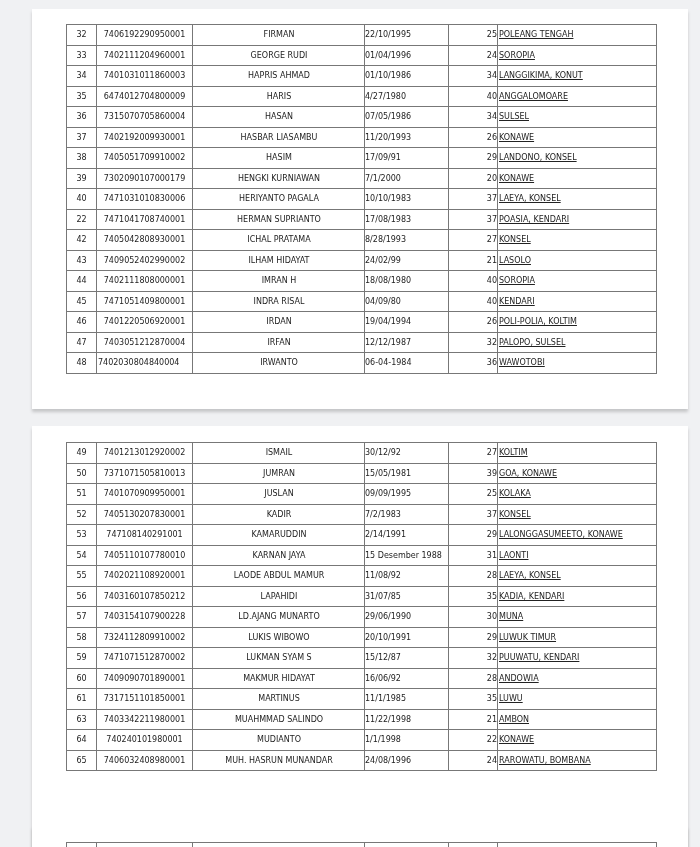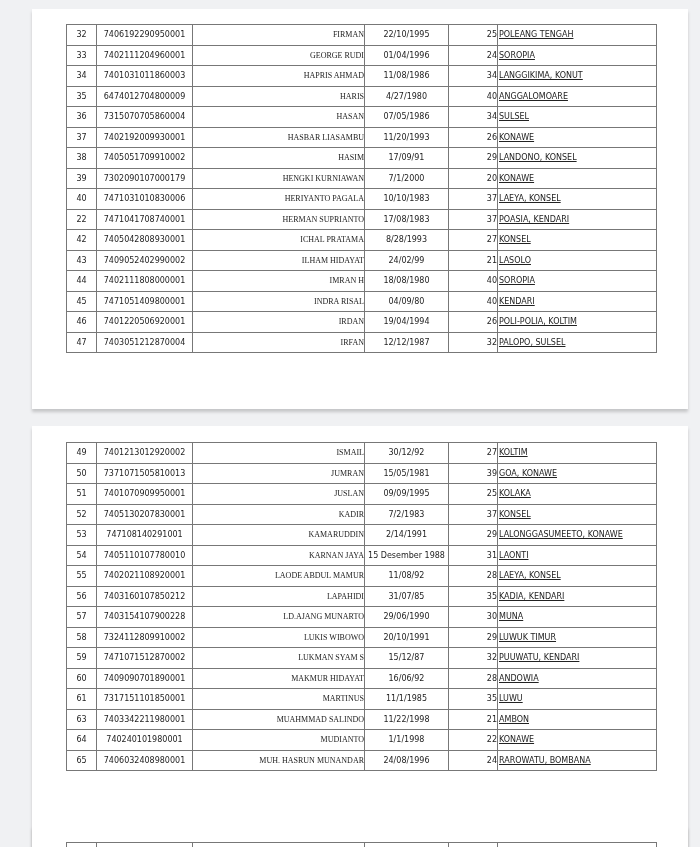--- a/index.html
+++ b/index.html
@@ -42,22 +42,22 @@
     td {
       border: 1px solid #777;
       height: 19.5px;
       padding: 0;
       white-space: nowrap;
       overflow: hidden;
     }
     td.no { text-align: center; width: 29px; }
     td.nik { text-align: center; width: 95px; }
     td.nik.left { text-align: left; padding-left: 1px; }
-    td.name { text-align: right; width: 170px; padding-left: 1px; font-family: Liberation Serif, serif; }
-    td.dob { text-align: center; width: 83px; }
+    td.name { text-align: center; width: 170px; padding-left: 1px; }
+    td.dob { text-align: left; width: 83px; }
     td.age { text-align: right; width: 48px; }
     td.addr { text-align: left; padding-left: 1px; text-decoration: underline; }
   </style>
 </head>
 <body>
 
 <div class="viewer">
   <div class="page" id="page1">
     <table>
       <tbody id="tbody-0">
@@ -74,21 +74,21 @@
             <td class="nik">7402111204960001</td>
             <td class="name">GEORGE RUDI</td>
             <td class="dob">01/04/1996</td>
             <td class="age">24</td>
             <td class="addr">SOROPIA</td>
           </tr>
           <tr>
             <td class="no">34</td>
             <td class="nik">7401031011860003</td>
             <td class="name">HAPRIS AHMAD</td>
-            <td class="dob">11/08/1986</td>
+            <td class="dob">01/10/1986</td>
             <td class="age">34</td>
             <td class="addr">LANGGIKIMA, KONUT</td>
           </tr>
           <tr>
             <td class="no">35</td>
             <td class="nik">6474012704800009</td>
             <td class="name">HARIS</td>
             <td class="dob">4/27/1980</td>
             <td class="age">40</td>
             <td class="addr">ANGGALOMOARE</td>
@@ -182,20 +182,28 @@
             <td class="addr">POLI-POLIA, KOLTIM</td>
           </tr>
           <tr>
             <td class="no">47</td>
             <td class="nik">7403051212870004</td>
             <td class="name">IRFAN</td>
             <td class="dob">12/12/1987</td>
             <td class="age">32</td>
             <td class="addr">PALOPO, SULSEL</td>
           </tr>
+          <tr>
+            <td class="no">48</td>
+            <td class="nik left">7402030804840004</td>
+            <td class="name">IRWANTO</td>
+            <td class="dob">06-04-1984</td>
+            <td class="age">36</td>
+            <td class="addr">WAWOTOBI</td>
+          </tr>
         </tbody>
     </table>
   </div>
   <div class="page" id="page2">
     <table>
       <tbody id="tbody-1">
           <tr>
             <td class="no">49</td>
             <td class="nik">7401213012920002</td>
             <td class="name">ISMAIL</td>

